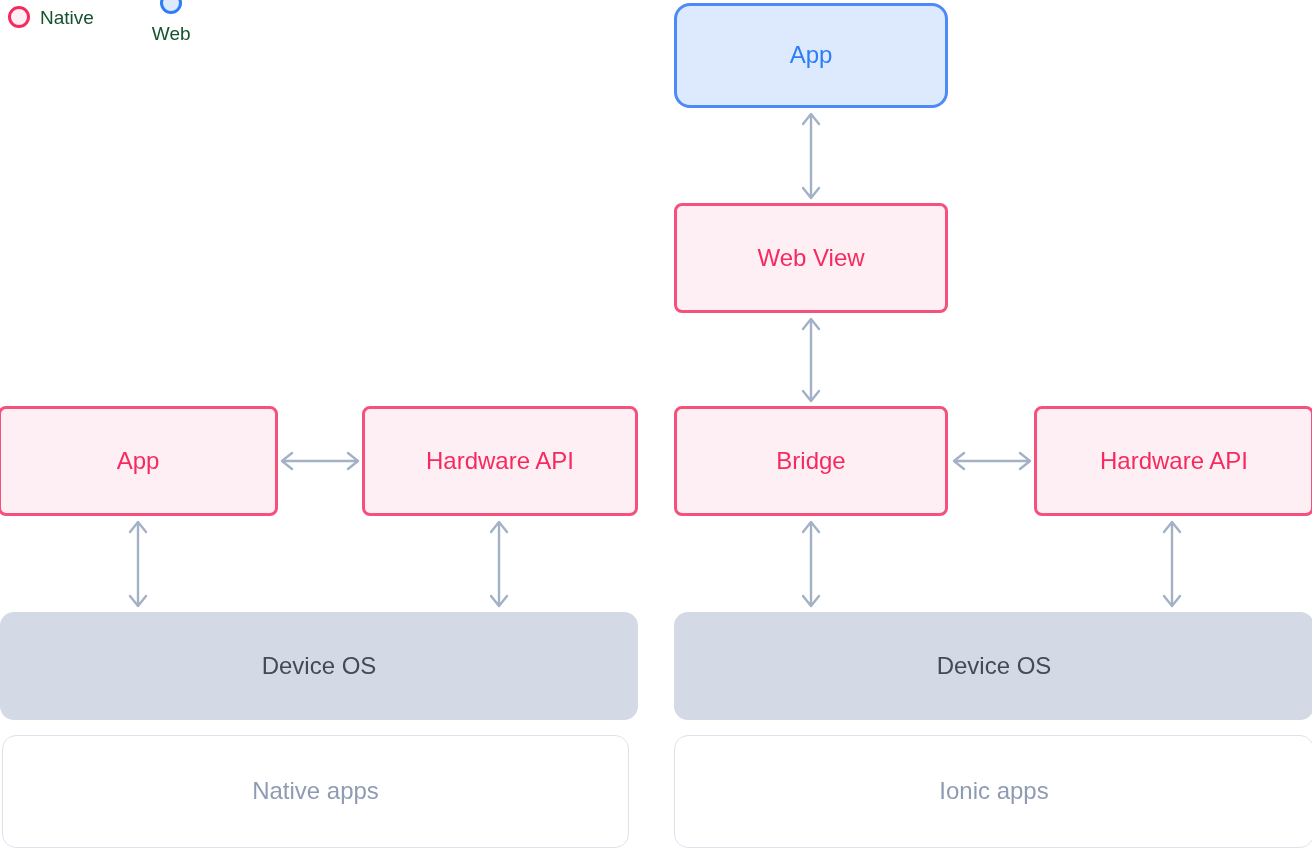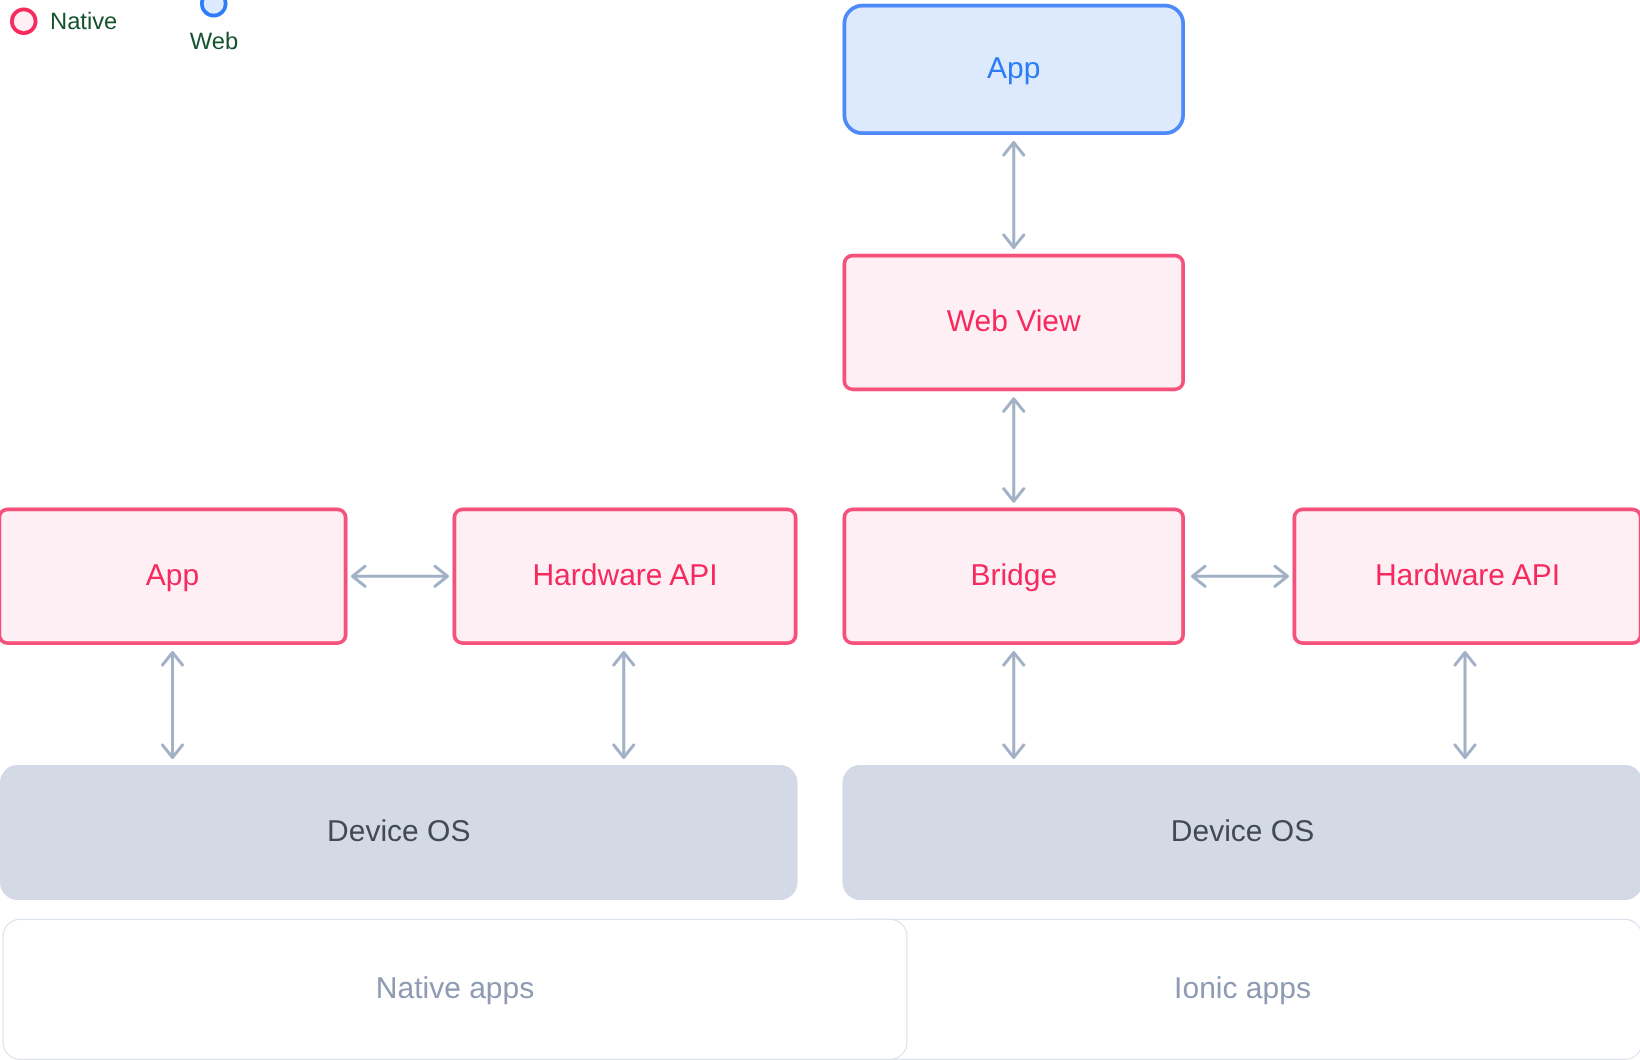--- a/index.html
+++ b/index.html
@@ -207,17 +207,17 @@
   <svg class="arrow" style="left:484px; top:518px;" width="30" height="92" viewBox="0 0 30 92">
     <line x1="15" y1="5" x2="15" y2="87"></line>
     <polyline points="7,14 15,4 23,14"></polyline>
     <polyline points="7,78 15,88 23,78"></polyline>
   </svg>
 
   <div class="node os" style="left:0px; top:612px; width:638px; height:108px;">
     <span>Device OS</span>
   </div>
 
-  <div class="node outline" style="left:2px; top:735px; width:724px; height:113px;">
+  <div class="node outline" style="left:2px; top:735px; width:627px; height:113px;">
     <span>Native apps</span>
   </div>
 
 </div>
 
 </body></html>

